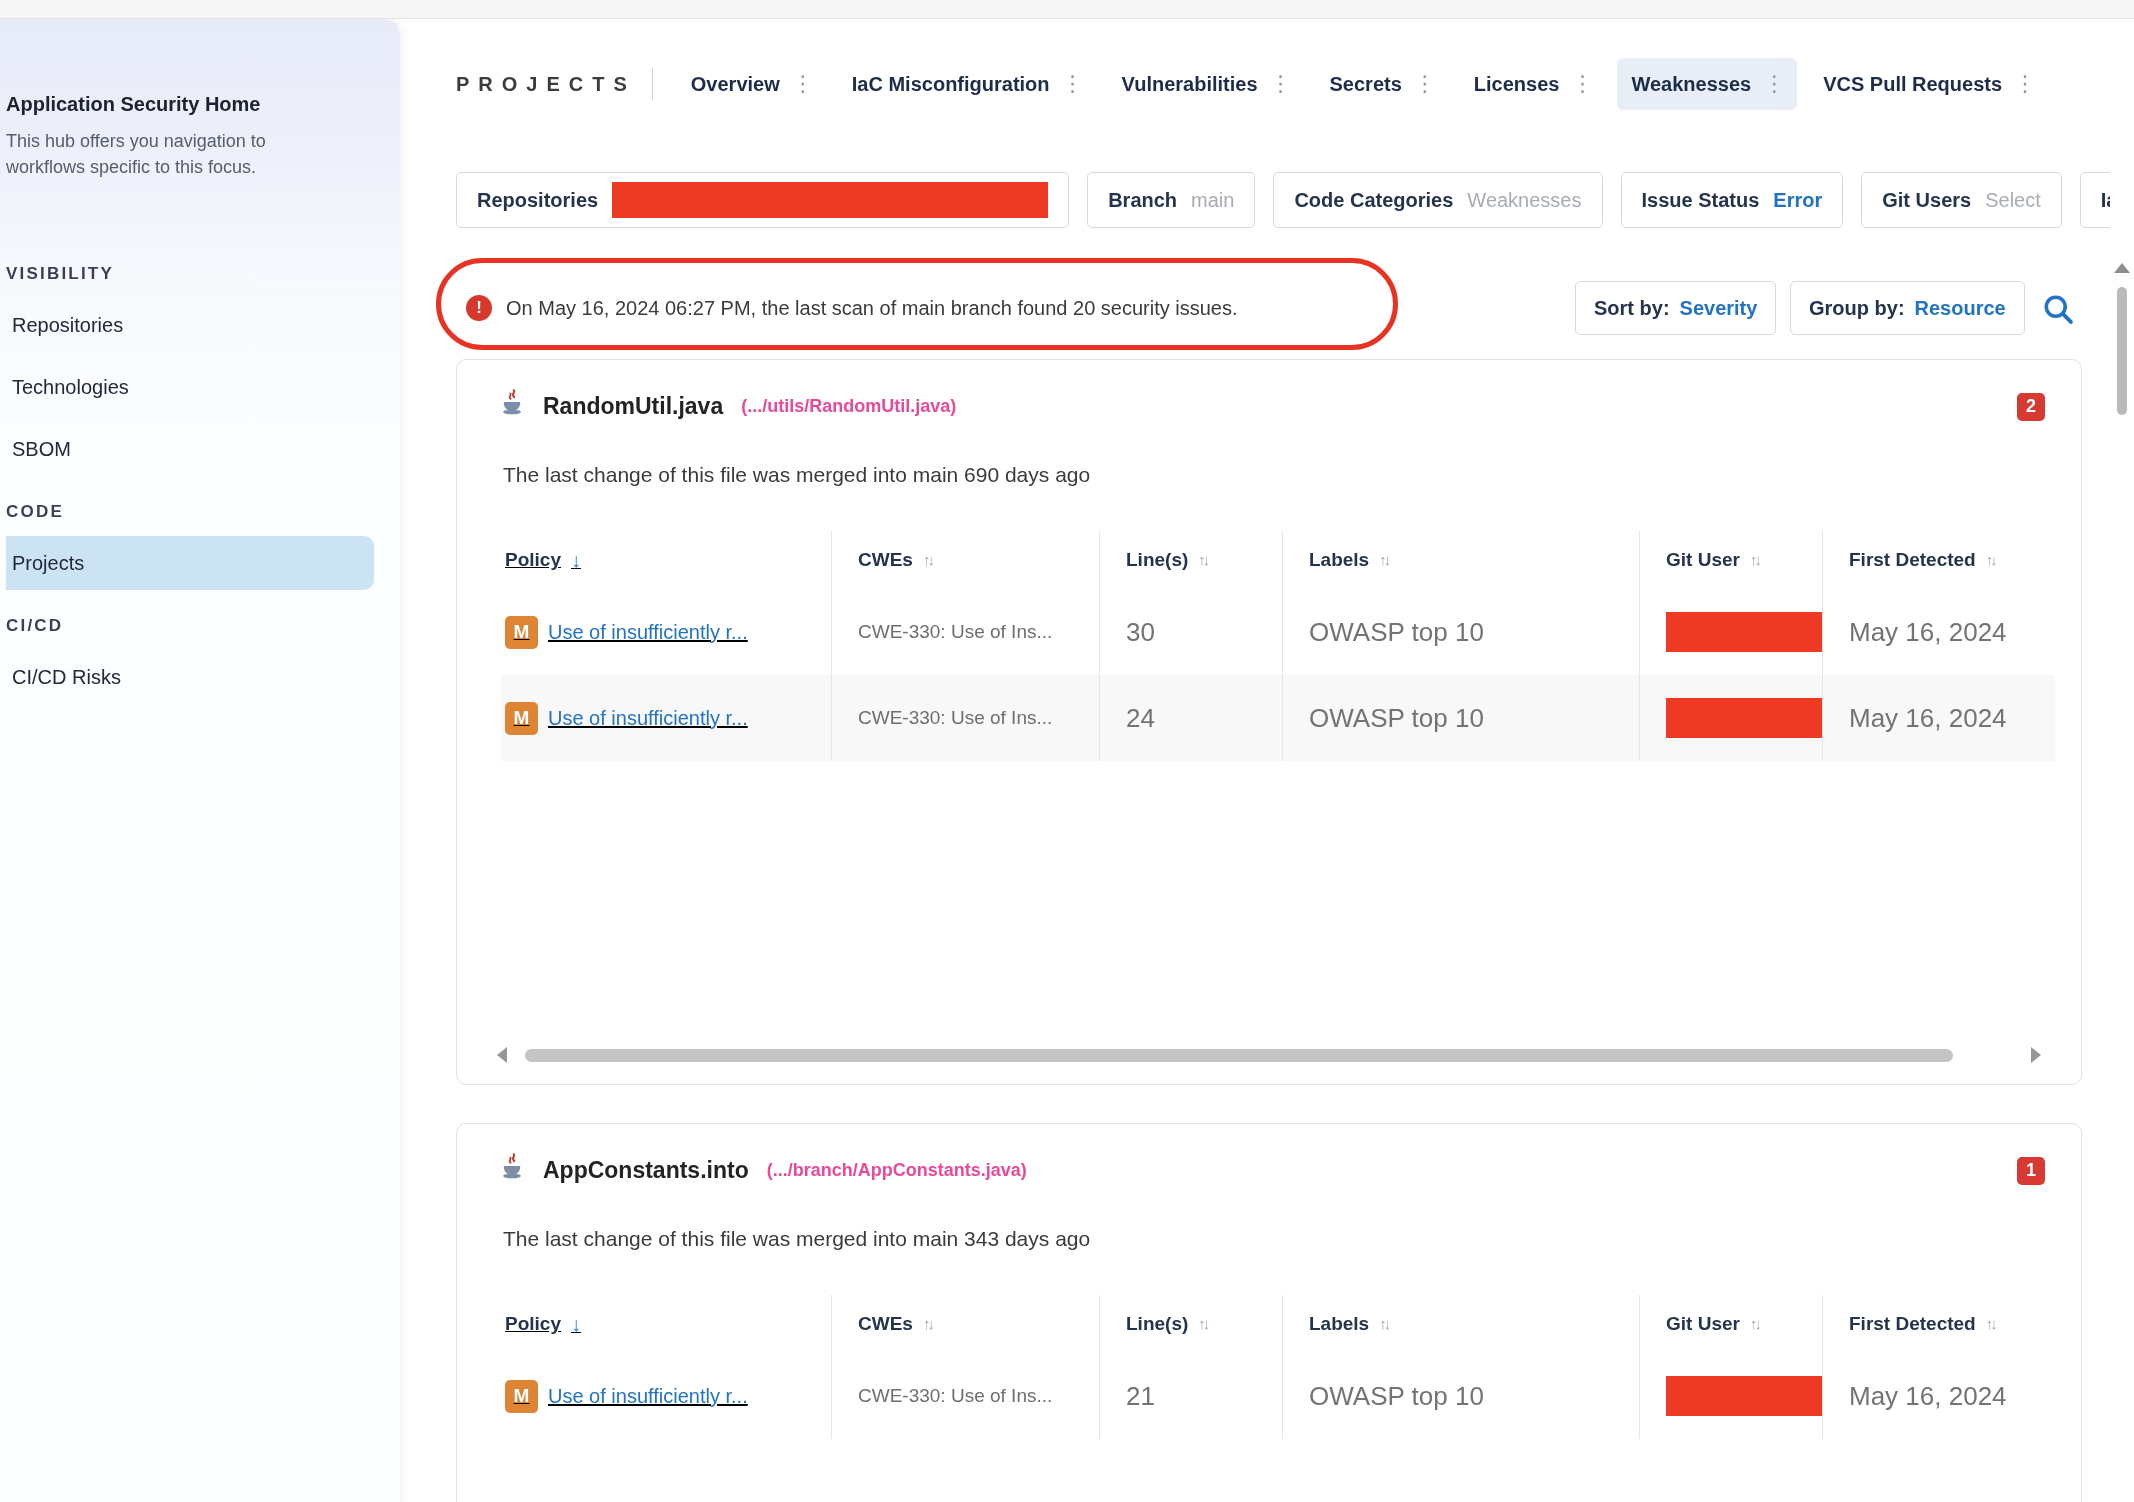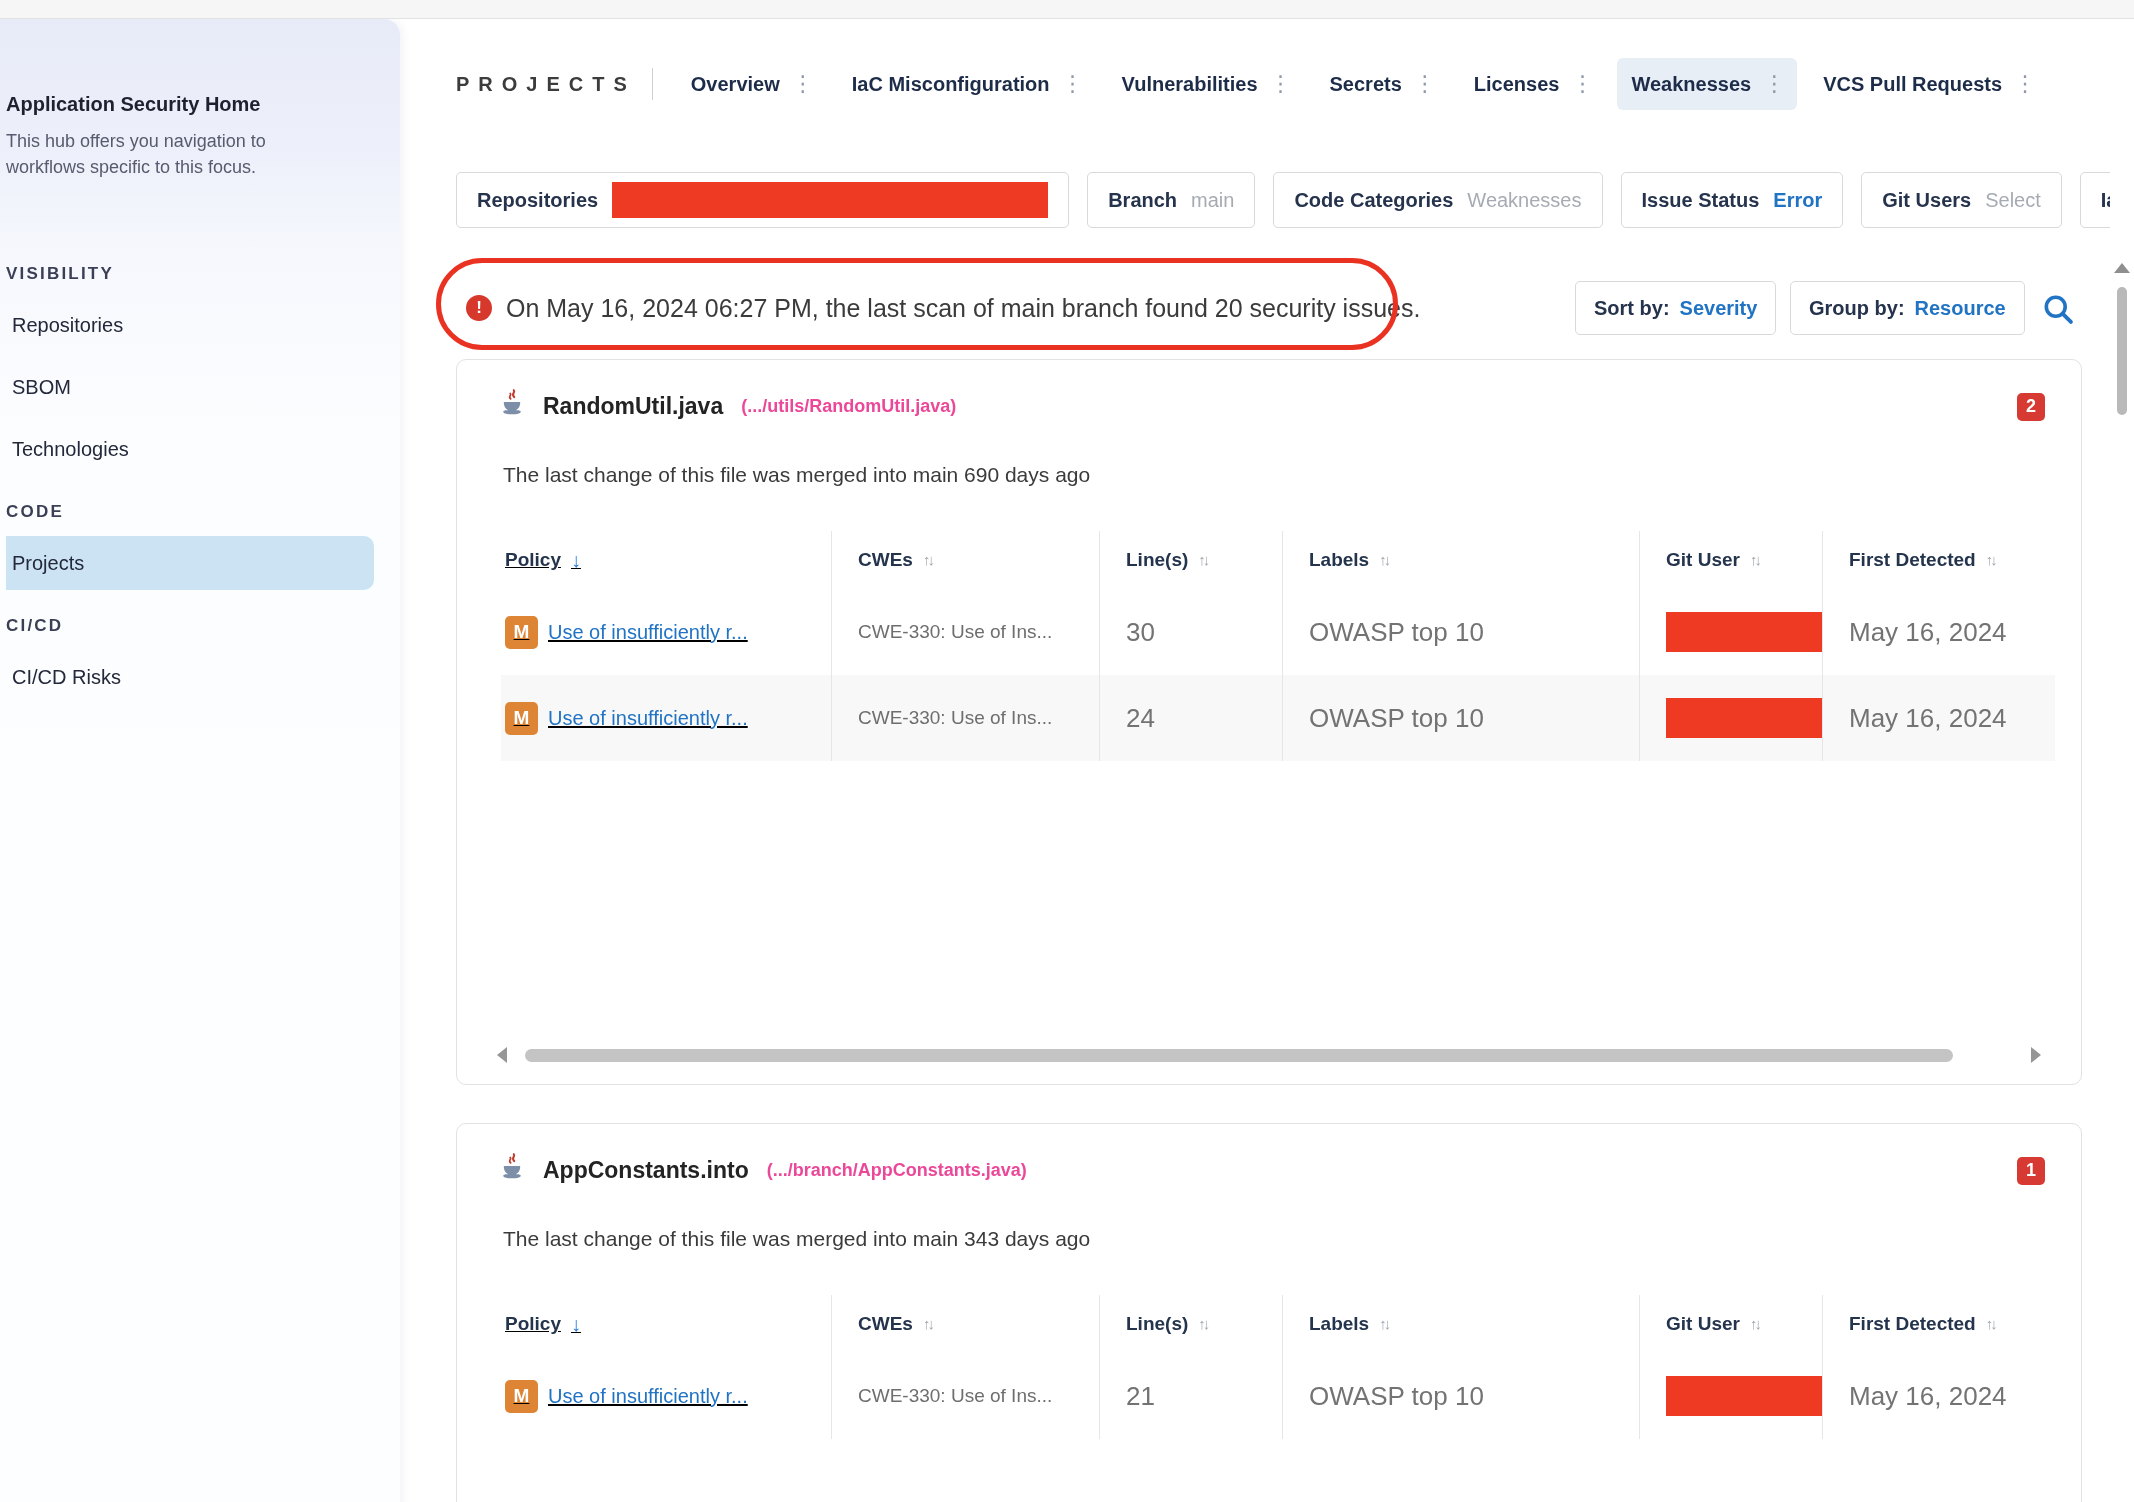--- a/index.html
+++ b/index.html
@@ -37,21 +37,21 @@
   .fpill-label { font-size:20px; font-weight:700; color:#26334d; }
   .fpill-value { font-size:20px; color:#a6abb3; }
   .fpill-value.blue { color:#2173c4; font-weight:600; }
   .redact-repo { width:436px; height:36px; background:#ee3a23; }
   .fpill.clipped { min-width:140px; }
 
   
   .alertrow { position:absolute; left:466px; top:278px; height:60px; display:flex; align-items:center; gap:14px; z-index:10; }
   .alert-icon { width:26px; height:26px; border-radius:50%; background:#d6392c; color:#fff; font-weight:700; font-size:17px; display:flex; align-items:center; justify-content:center; flex:0 0 auto; }
   .alert-icon::after { content:"!"; }
-  .alert-text { font-size:25px; color:#3b3b3b; }
+  .alert-text { font-size:20px; color:#3b3b3b; }
 
   .annotation-oval { position:absolute; left:436px; top:258px; width:962px; height:92px; border:5px solid #ea3222; border-radius:48px; z-index:50; pointer-events:none; }
 
   .ctrl-pill { position:absolute; top:281px; height:54px; display:flex; align-items:center; gap:10px; padding:0 18px; border:1px solid #d9d9d9; border-radius:5px; background:#fff; cursor:pointer; white-space:nowrap; z-index:10; }
   .ctrl-pill .c-label { font-size:20px; font-weight:700; color:#26334d; }
   .ctrl-pill .c-value { font-size:20px; font-weight:600; color:#2173c4; }
   .sort-pill { left:1575px; }
   .group-pill { left:1790px; }
   .search-btn { position:absolute; left:2036px; top:288px; width:44px; height:44px; display:flex; align-items:center; justify-content:center; cursor:pointer; z-index:10; background:transparent; border:none; }
 
@@ -103,24 +103,24 @@
 
   <aside class="sidebar">
     <h1 class="sb-title">Application Security Home</h1>
     <p class="sb-desc">This hub offers you navigation to workflows specific to this focus.</p>
 
     <div class="sb-section-label">VISIBILITY</div>
     <div class="sb-item">
       <span>Repositories</span>
     </div>
     <div class="sb-item">
+      <span>Technologies</span>
+    </div>
+    <div class="sb-item">
       <span>SBOM</span>
-    </div>
-    <div class="sb-item">
-      <span>Technologies</span>
     </div>
 
     <div class="sb-section-label later">CODE</div>
     <div class="sb-item selected">
       <span>Projects</span>
     </div>
 
     <div class="sb-section-label later">CI/CD</div>
     <div class="sb-item">
       <span>CI/CD Risks</span>

